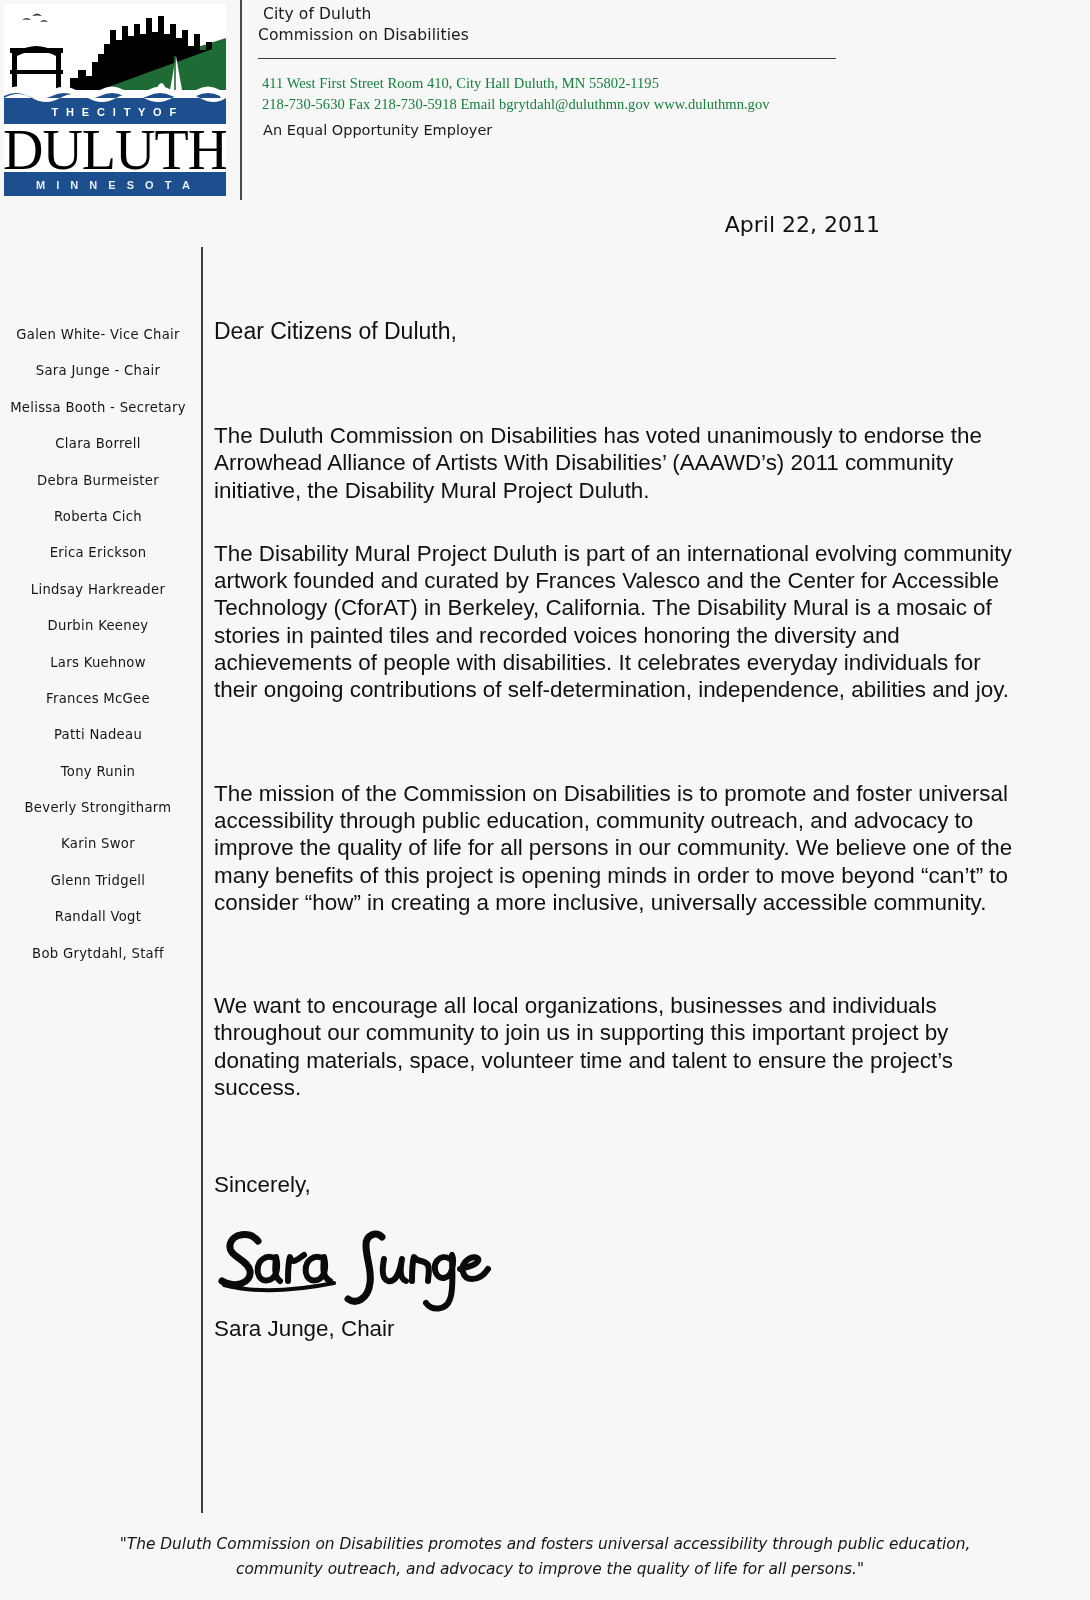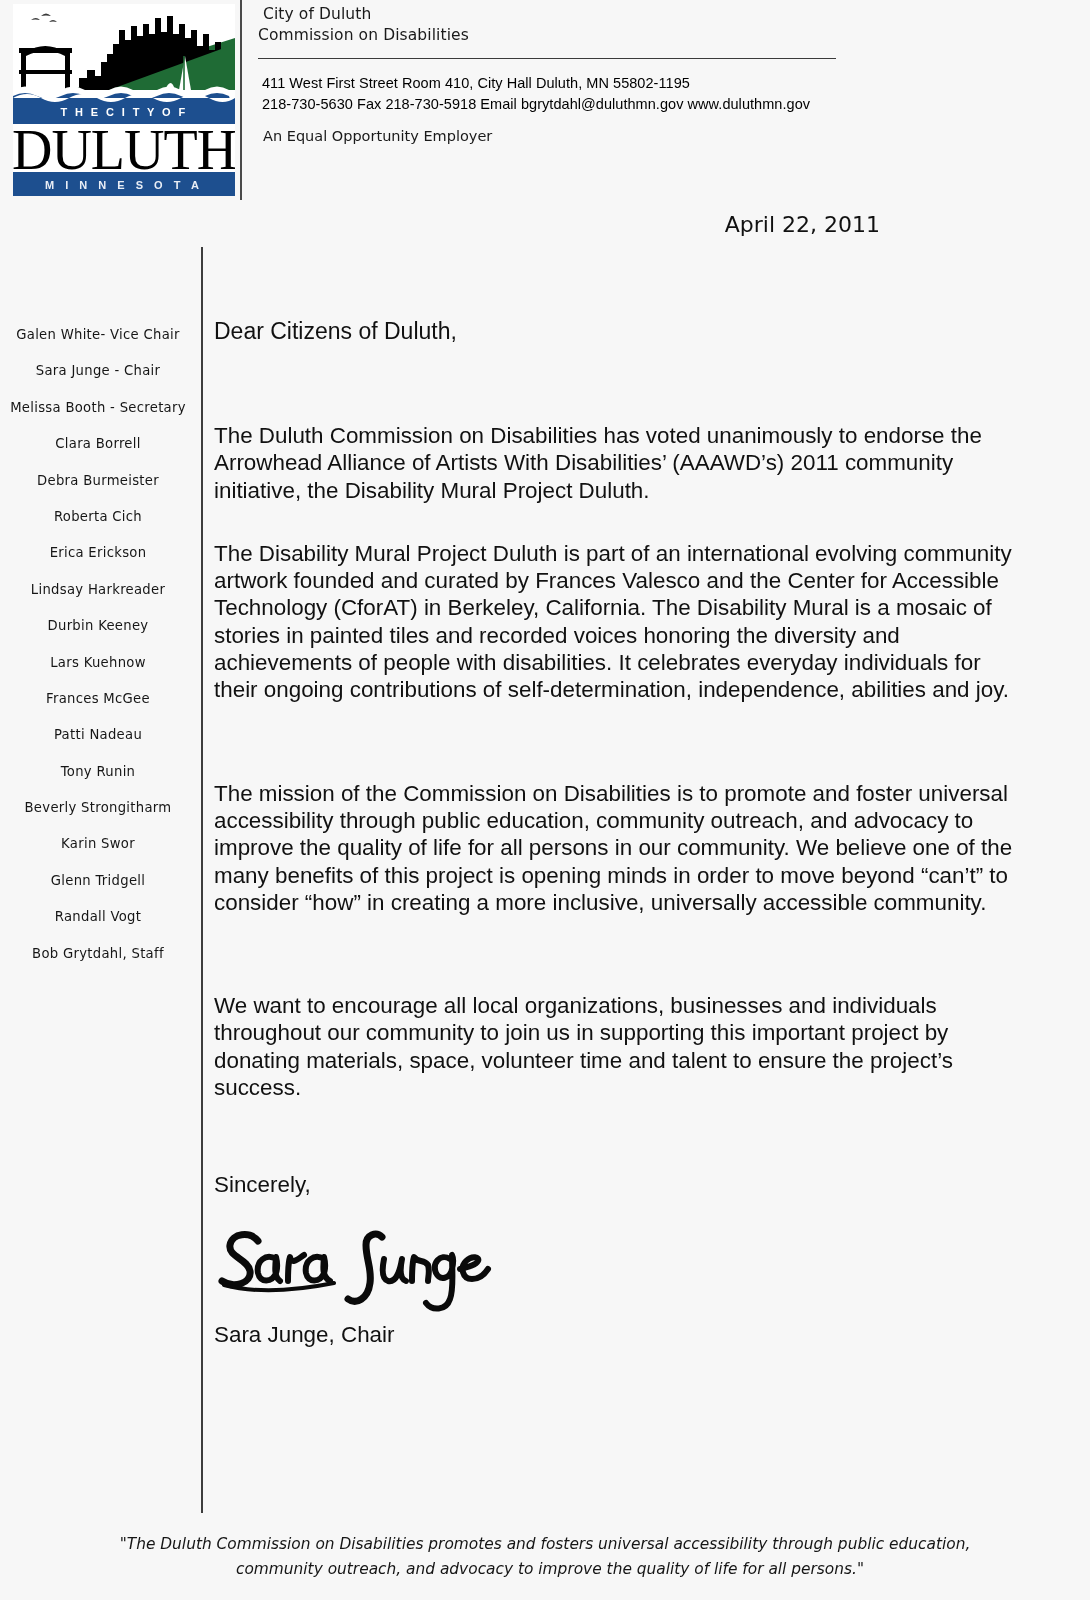--- a/index.html
+++ b/index.html
@@ -21,21 +21,21 @@
   .letterhead {
     position: absolute;
     left: 0;
     top: 0;
     width: 1090px;
     height: 200px;
   }
 
   .logo-box {
     position: absolute;
-    left: 13px;
+    left: 4px;
     top: 4px;
     width: 222px;
     height: 192px;
   }
   .logo-svg { display: block; width: 222px; height: 192px; }
 
   .logo-divider {
     position: absolute;
     left: 240px;
     top: 0px;
@@ -59,29 +59,29 @@
   }
   .lh-org .indent1 { padding-left: 5px; display:block; }
   .lh-rule {
     margin-top: 12px;
     width: 578px;
     height: 1px;
     background: #3b3b3b;
   }
   .lh-contact {
     margin-top: 14px;
-    font-family: Liberation Sans, sans-serif;
+    font-family: Liberation Serif, serif;
     font-size: 14.5px;
     line-height: 21px;
-    color: #000000;
+    color: #15803d;
     letter-spacing: 0.05px;
     padding-left: 4px;
   }
   .lh-eoe {
-    margin-top: 11px;
+    margin-top: 5px;
     font-family: "DejaVu Sans", sans-serif;
     font-size: 14.5px;
     line-height: 20px;
     color: #1a1a1a;
     padding-left: 5px;
   }
 
   
   .date-line {
     position: absolute;
@@ -164,21 +164,21 @@
     height: 92px;
     font-family: "DejaVu Sans", sans-serif;
   }
   .signature svg { display: block; }
 
   .sig-name {
     font-family: "Liberation Sans", sans-serif;
     font-size: 22.4px;
     line-height: 27px;
     color: #111;
-    margin-top: 6px;
+    margin-top: 0;
   }
 
   
   .footer {
     position: absolute;
     left: 0;
     bottom: 18px;
     width: 1090px;
     text-align: center;
     font-family: "DejaVu Sans", sans-serif;

